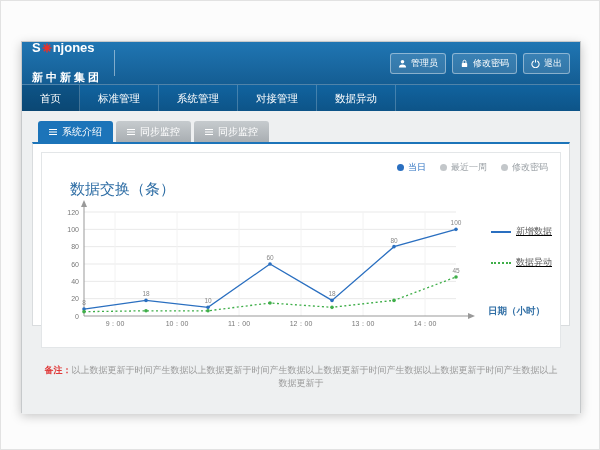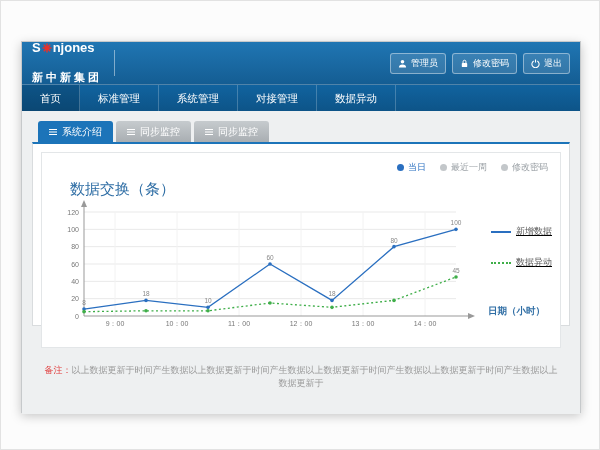--- a/index.html
+++ b/index.html
@@ -36,21 +36,21 @@
   .filter.active{color:#2a6fc0;}
   .filter.active .dot{background:#2a6fc0;}
   .ylabel{position:absolute;left:28px;top:27px;font-size:15px;color:#2f6ea5;}
   #chart-svg{position:absolute;left:8px;top:45px;font-family:inherit;}
   .xlabel{position:absolute;left:446px;top:152px;font-size:9.5px;font-weight:bold;color:#2f6ea5;}
   .series-legend{position:absolute;right:8px;top:72px;display:flex;flex-direction:column;gap:18px;text-decoration:underline;}
   .legend-item{display:flex;align-items:center;gap:5px;font-size:9px;color:#555;cursor:pointer;}
   .sample{display:inline-block;width:20px;height:0;border-top:2px solid #2a6fc0;}
   .sample.dotted{border-top-style:dotted;border-top-color:#3fae49;}
   .note{margin-top:16px;text-align:center;font-size:9px;color:#9a9a9a;}
-  .note-prefix{color:#e03a3a;}
+  .note-prefix{color:#e03a3a;font-weight:bold;}
 </style>
 </head>
 <body>
 
 <div class="page">
   <div class="window">
 
     <header class="topbar">
       <div class="brand">
         <div>

